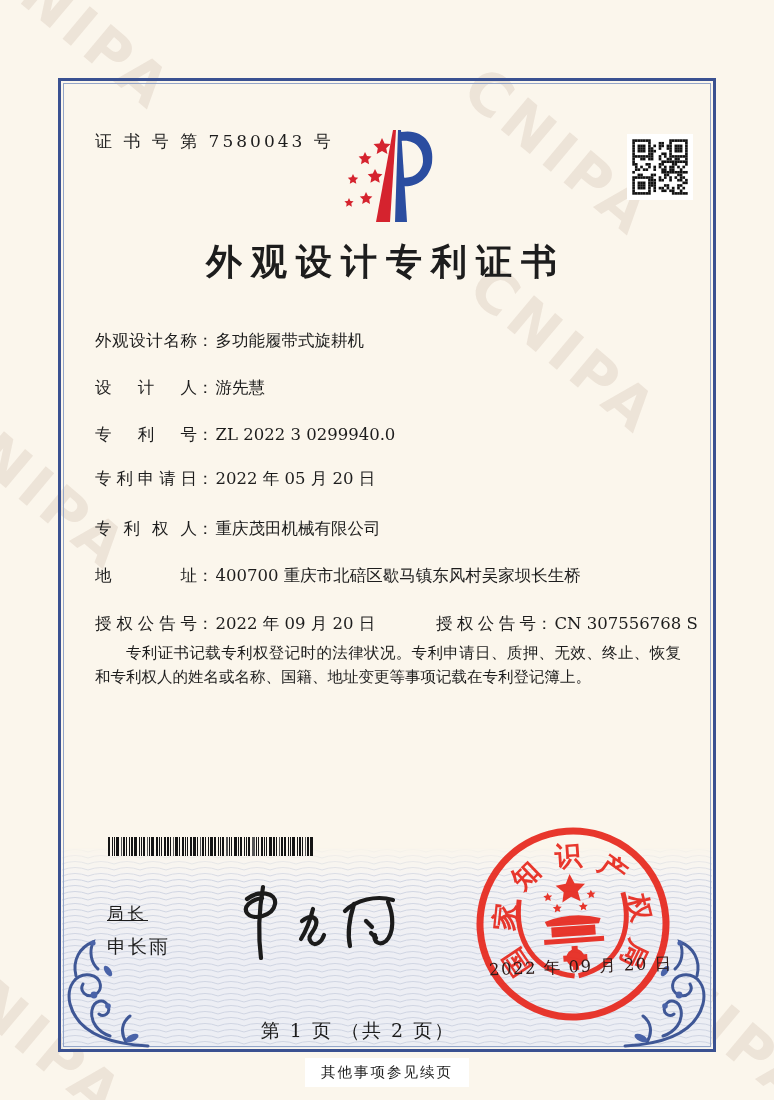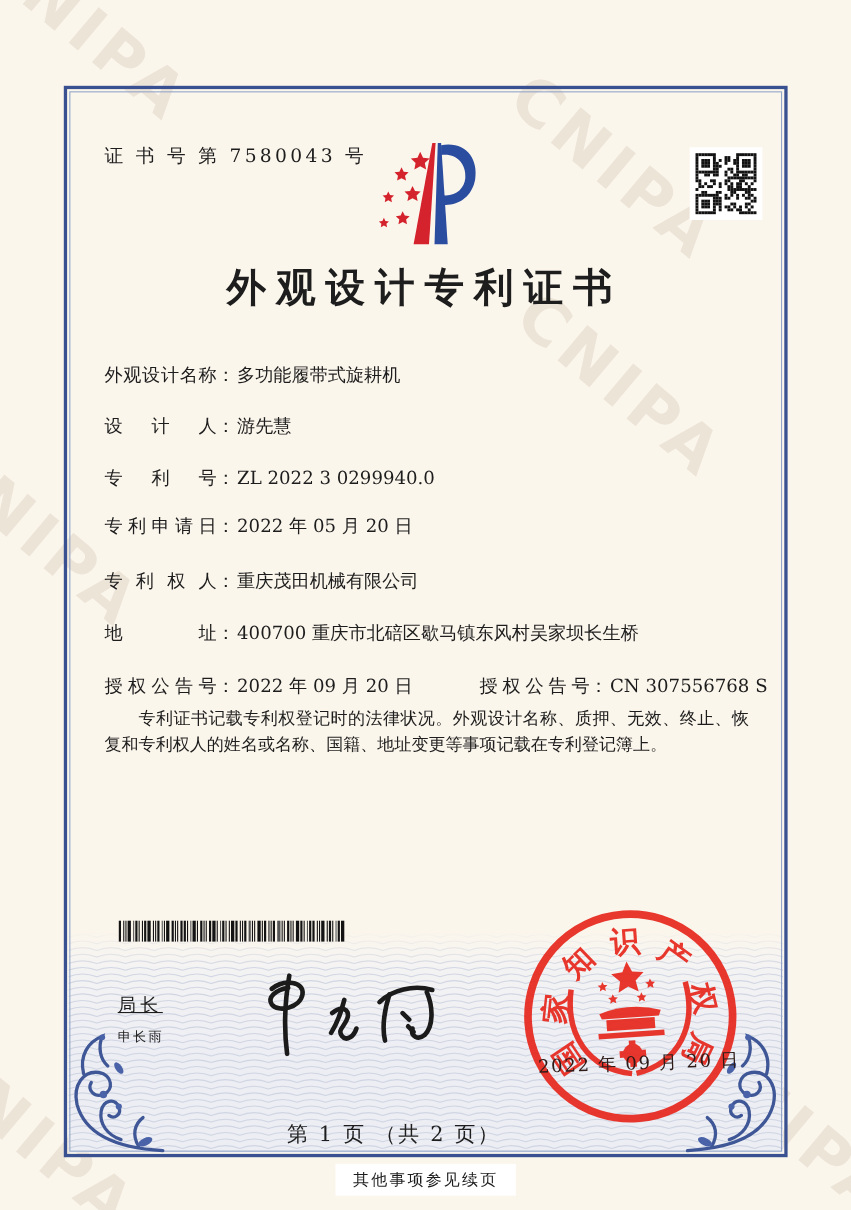--- a/index.html
+++ b/index.html
@@ -44,21 +44,21 @@
   .grant-right{position:absolute;left:305px;top:0;}
   .grant-right .flabel{width:100px;margin-left:36px;}
   .paras{
     position:absolute;left:95px;top:642px;width:586px;z-index:3;
     font-size:15.5px;line-height:23.6px;text-align:justify;
   }
   .paras p{margin:0;text-indent:2em;}
   .barcode{position:absolute;left:108px;top:837px;height:19px;display:flex;z-index:3;}
   .barcode span{display:block;height:100%;}
   .sig-title{position:absolute;left:107px;top:903px;font-size:16.5px;z-index:3;letter-spacing:4px;text-decoration:underline;}
-  .sig-name{position:absolute;left:107px;top:934px;font-size:12px;z-index:3;letter-spacing:2px;}
+  .sig-name{position:absolute;left:107px;top:934px;font-size:19px;z-index:3;letter-spacing:2px;}
   .sig-script{position:absolute;left:225px;top:880px;z-index:3;}
   .seal{position:absolute;left:471px;top:824px;z-index:4;transform:rotate(-4deg);}
   .seal-date{
     position:absolute;left:489px;top:956px;z-index:5;font-size:16.5px;
     letter-spacing:1.5px;color:#2c1b18;transform:rotate(-2deg);white-space:nowrap;
   }
   .flourish{position:absolute;z-index:3;}
   .flourish.right{transform:scaleX(-1);}
   .page-num{
     position:absolute;left:58px;top:1018px;width:600px;text-align:center;
@@ -365,21 +365,21 @@
   <span class="flabel">地 址</span><span class="colon">：</span><span>400700 重庆市北碚区歇马镇东风村吴家坝长生桥</span>
 </div>
 <div class="row" style="top:613px">
   <span class="flabel">授权公告号</span><span class="colon">：</span><span>2022 年 09 月 20 日</span>
   <span class="grant-right">
     <span class="flabel">授权公告号</span><span class="colon">：</span><span>CN 307556768 S</span>
   </span>
 </div>
 
 <div class="paras">
-  <p>专利证书记载专利权登记时的法律状况。外观设计名称、质押、无效、终止、恢复和专利权人的姓名或名称、国籍、地址变更等事项记载在专利登记簿上。</p>
+  <p>专利证书记载专利权登记时的法律状况。专利申请日、质押、无效、终止、恢复和专利权人的姓名或名称、国籍、地址变更等事项记载在专利登记簿上。</p>
 </div>
 
 <div class="barcode" id="barcode">
     <span style="width: 2px; margin-right: 2px; background: rgb(20, 20, 20);"></span>
     <span style="width: 1px; margin-right: 1px; background: rgb(20, 20, 20);"></span>
     <span style="width: 1px; margin-right: 1px; background: rgb(20, 20, 20);"></span>
     <span style="width: 3px; margin-right: 2px; background: rgb(20, 20, 20);"></span>
     <span style="width: 1px; margin-right: 1px; background: rgb(85, 85, 85);"></span>
     <span style="width: 2px; margin-right: 1px; background: rgb(20, 20, 20);"></span>
     <span style="width: 1px; margin-right: 2px; background: rgb(20, 20, 20);"></span>

